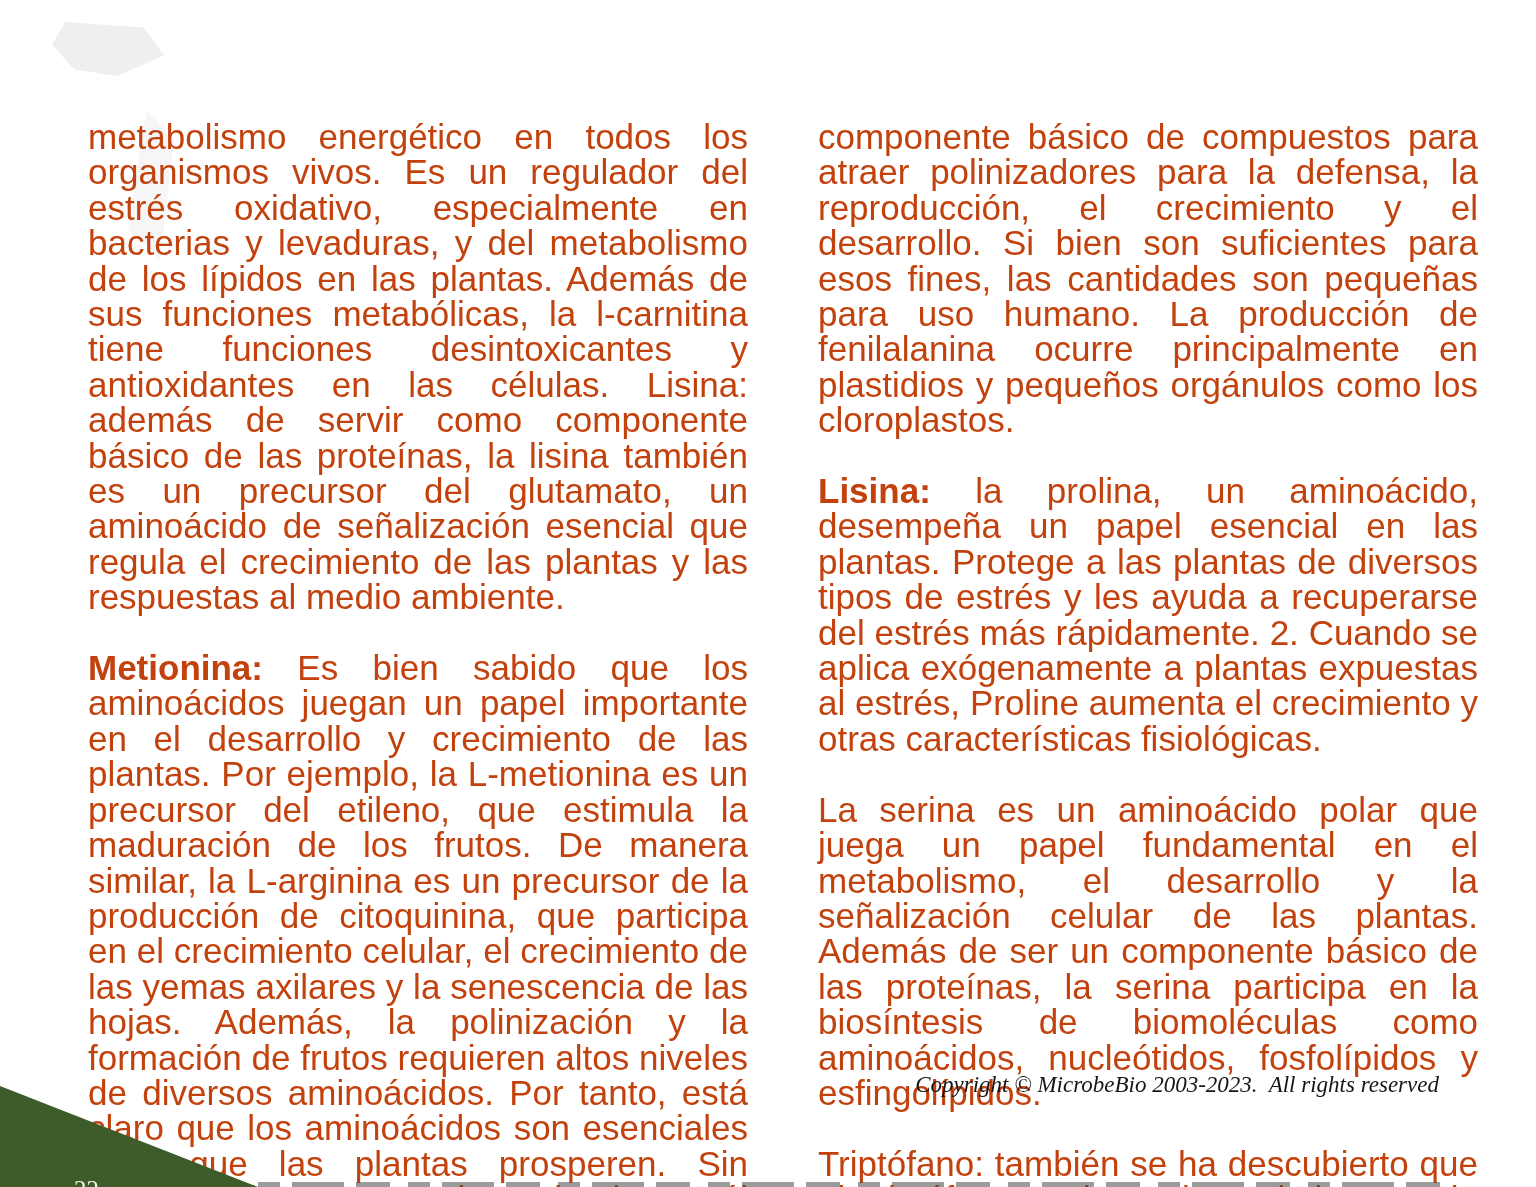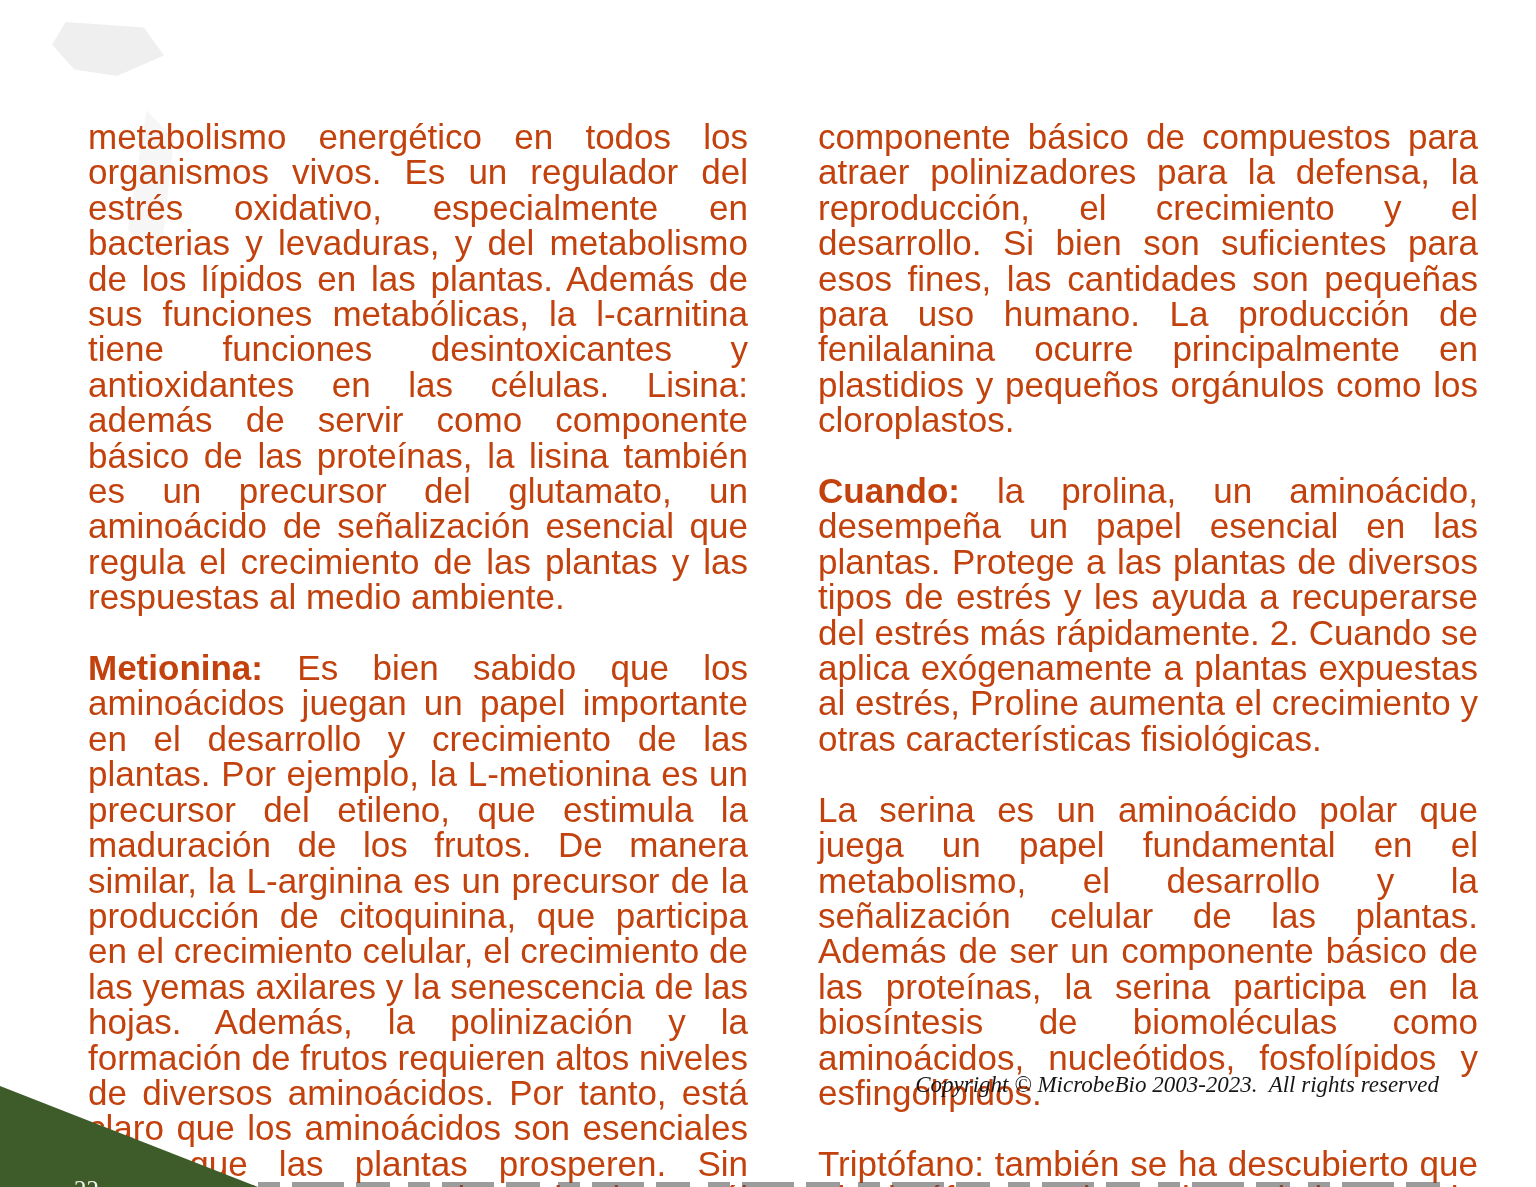--- a/index.html
+++ b/index.html
@@ -100,21 +100,21 @@
   <div class="corner-smudge2"></div>
 
   <div class="col col-left" id="col-left">
       <p>metabolismo energético en todos los organismos vivos. Es un regulador del estrés oxidativo, especialmente en bacterias y levaduras, y del metabolismo de los lípidos en las plantas. Además de sus funciones metabólicas, la l-carnitina tiene funciones desintoxicantes y antioxidantes en las células. Lisina: además de servir como componente básico de las proteínas, la lisina también es un precursor del glutamato, un aminoácido de señalización esencial que regula el crecimiento de las plantas y las respuestas al medio ambiente.</p>
       <p><strong>Metionina:</strong> Es bien sabido que los aminoácidos juegan un papel importante en el desarrollo y crecimiento de las plantas. Por ejemplo, la L-metionina es un precursor del etileno, que estimula la maduración de los frutos. De manera similar, la L-arginina es un precursor de la producción de citoquinina, que participa en el crecimiento celular, el crecimiento de las yemas axilares y la senescencia de las hojas. Además, la polinización y la formación de frutos requieren altos niveles de diversos aminoácidos. Por tanto, está claro que los aminoácidos son esenciales para que las plantas prosperen. Sin embargo, la pregunta sigue siendo: ¿cuál es la mejor manera de proporcionar a las plantas los aminoácidos que necesitan? Una opción es utilizar aminoácidos sintéticos. Los aminoácidos sintéticos son artificiales.</p>
       <p><strong>Fenilalanina:</strong> las plantas utilizan la fenilalanina como</p>
     </div>
 
   <div class="col col-right" id="col-right">
       <p>componente básico de compuestos para atraer polinizadores para la defensa, la reproducción, el crecimiento y el desarrollo. Si bien son suficientes para esos fines, las cantidades son pequeñas para uso humano. La producción de fenilalanina ocurre principalmente en plastidios y pequeños orgánulos como los cloroplastos.</p>
-      <p><strong>Cuando:</strong> la prolina, un aminoácido, desempeña un papel esencial en las plantas. Protege a las plantas de diversos tipos de estrés y les ayuda a recuperarse del estrés más rápidamente. 2. Cuando se aplica exógenamente a plantas expuestas al estrés, Proline aumenta el crecimiento y otras características fisiológicas.</p>
+      <p><strong>Lisina:</strong> la prolina, un aminoácido, desempeña un papel esencial en las plantas. Protege a las plantas de diversos tipos de estrés y les ayuda a recuperarse del estrés más rápidamente. 2. Cuando se aplica exógenamente a plantas expuestas al estrés, Proline aumenta el crecimiento y otras características fisiológicas.</p>
       <p>La serina es un aminoácido polar que juega un papel fundamental en el metabolismo, el desarrollo y la señalización celular de las plantas. Además de ser un componente básico de las proteínas, la serina participa en la biosíntesis de biomoléculas como aminoácidos, nucleótidos, fosfolípidos y esfingolípidos.</p>
       <p>Triptófano: también se ha descubierto que el triptófano mejora el crecimiento y la capacidad fotosintética de las plantas. Se sugirió que estos resultados se debían en parte a la modulación de los niveles de citoquinina, así fines al aumento de los niveles de auxina (IAA),</p>
     </div>
 
   <div class="copyright">Copyright © MicrobeBio 2003-2023.  All rights reserved</div>
 
   <div class="corner-triangle"></div>
 
   <div class="page-number">22</div>
 

